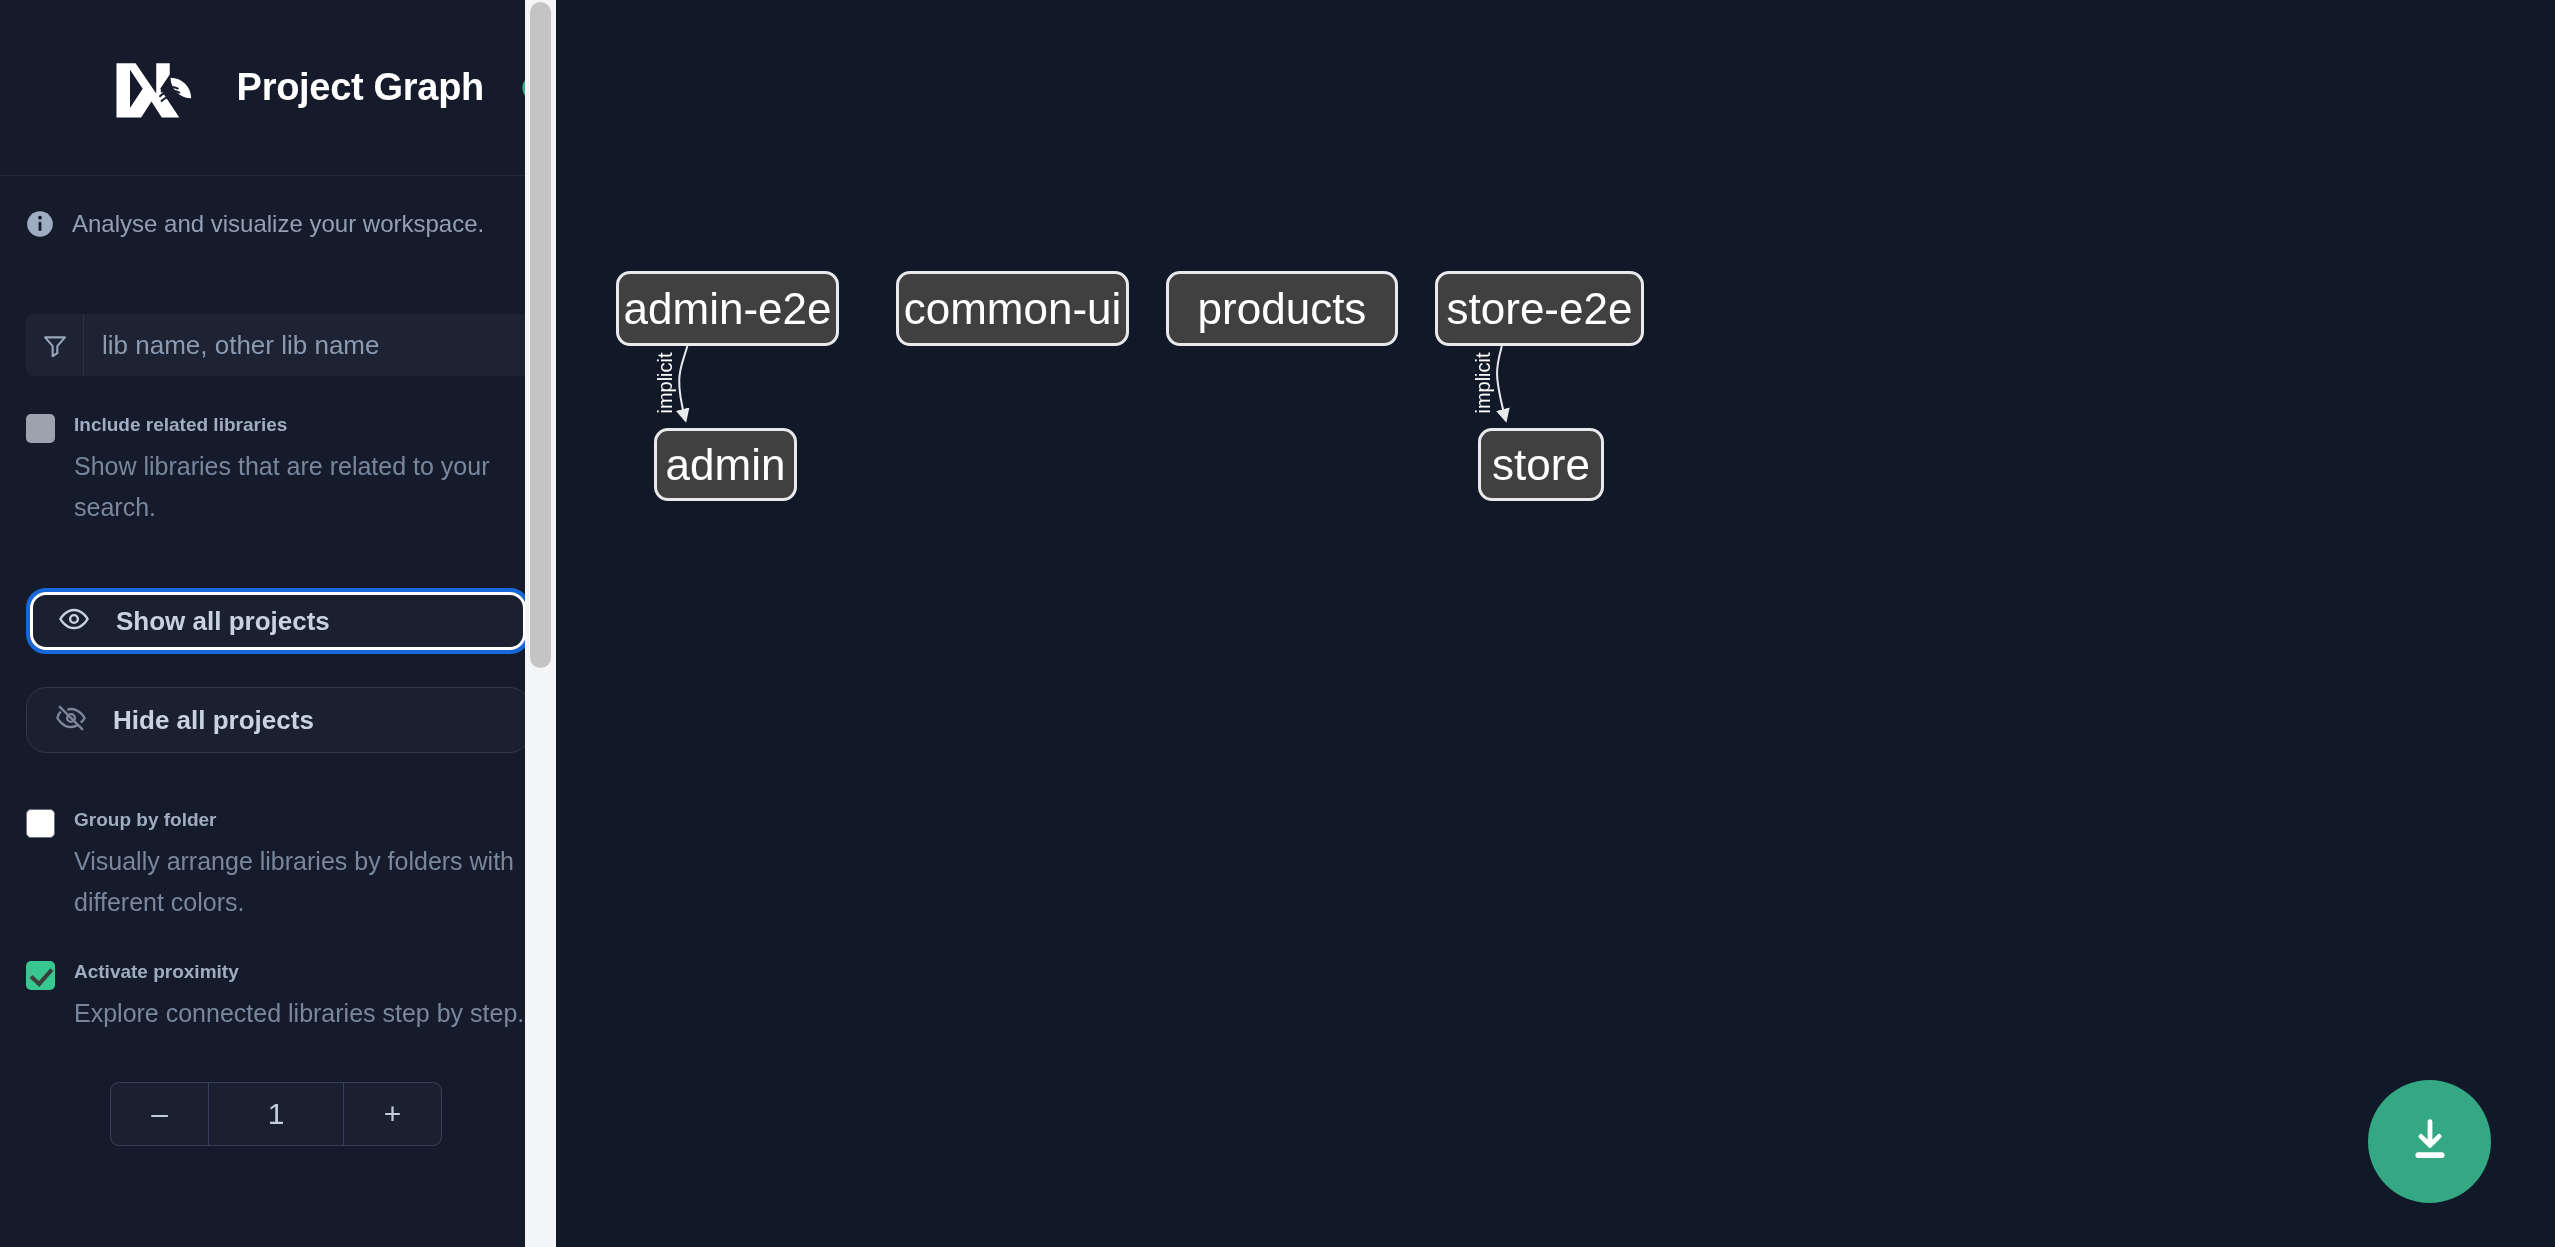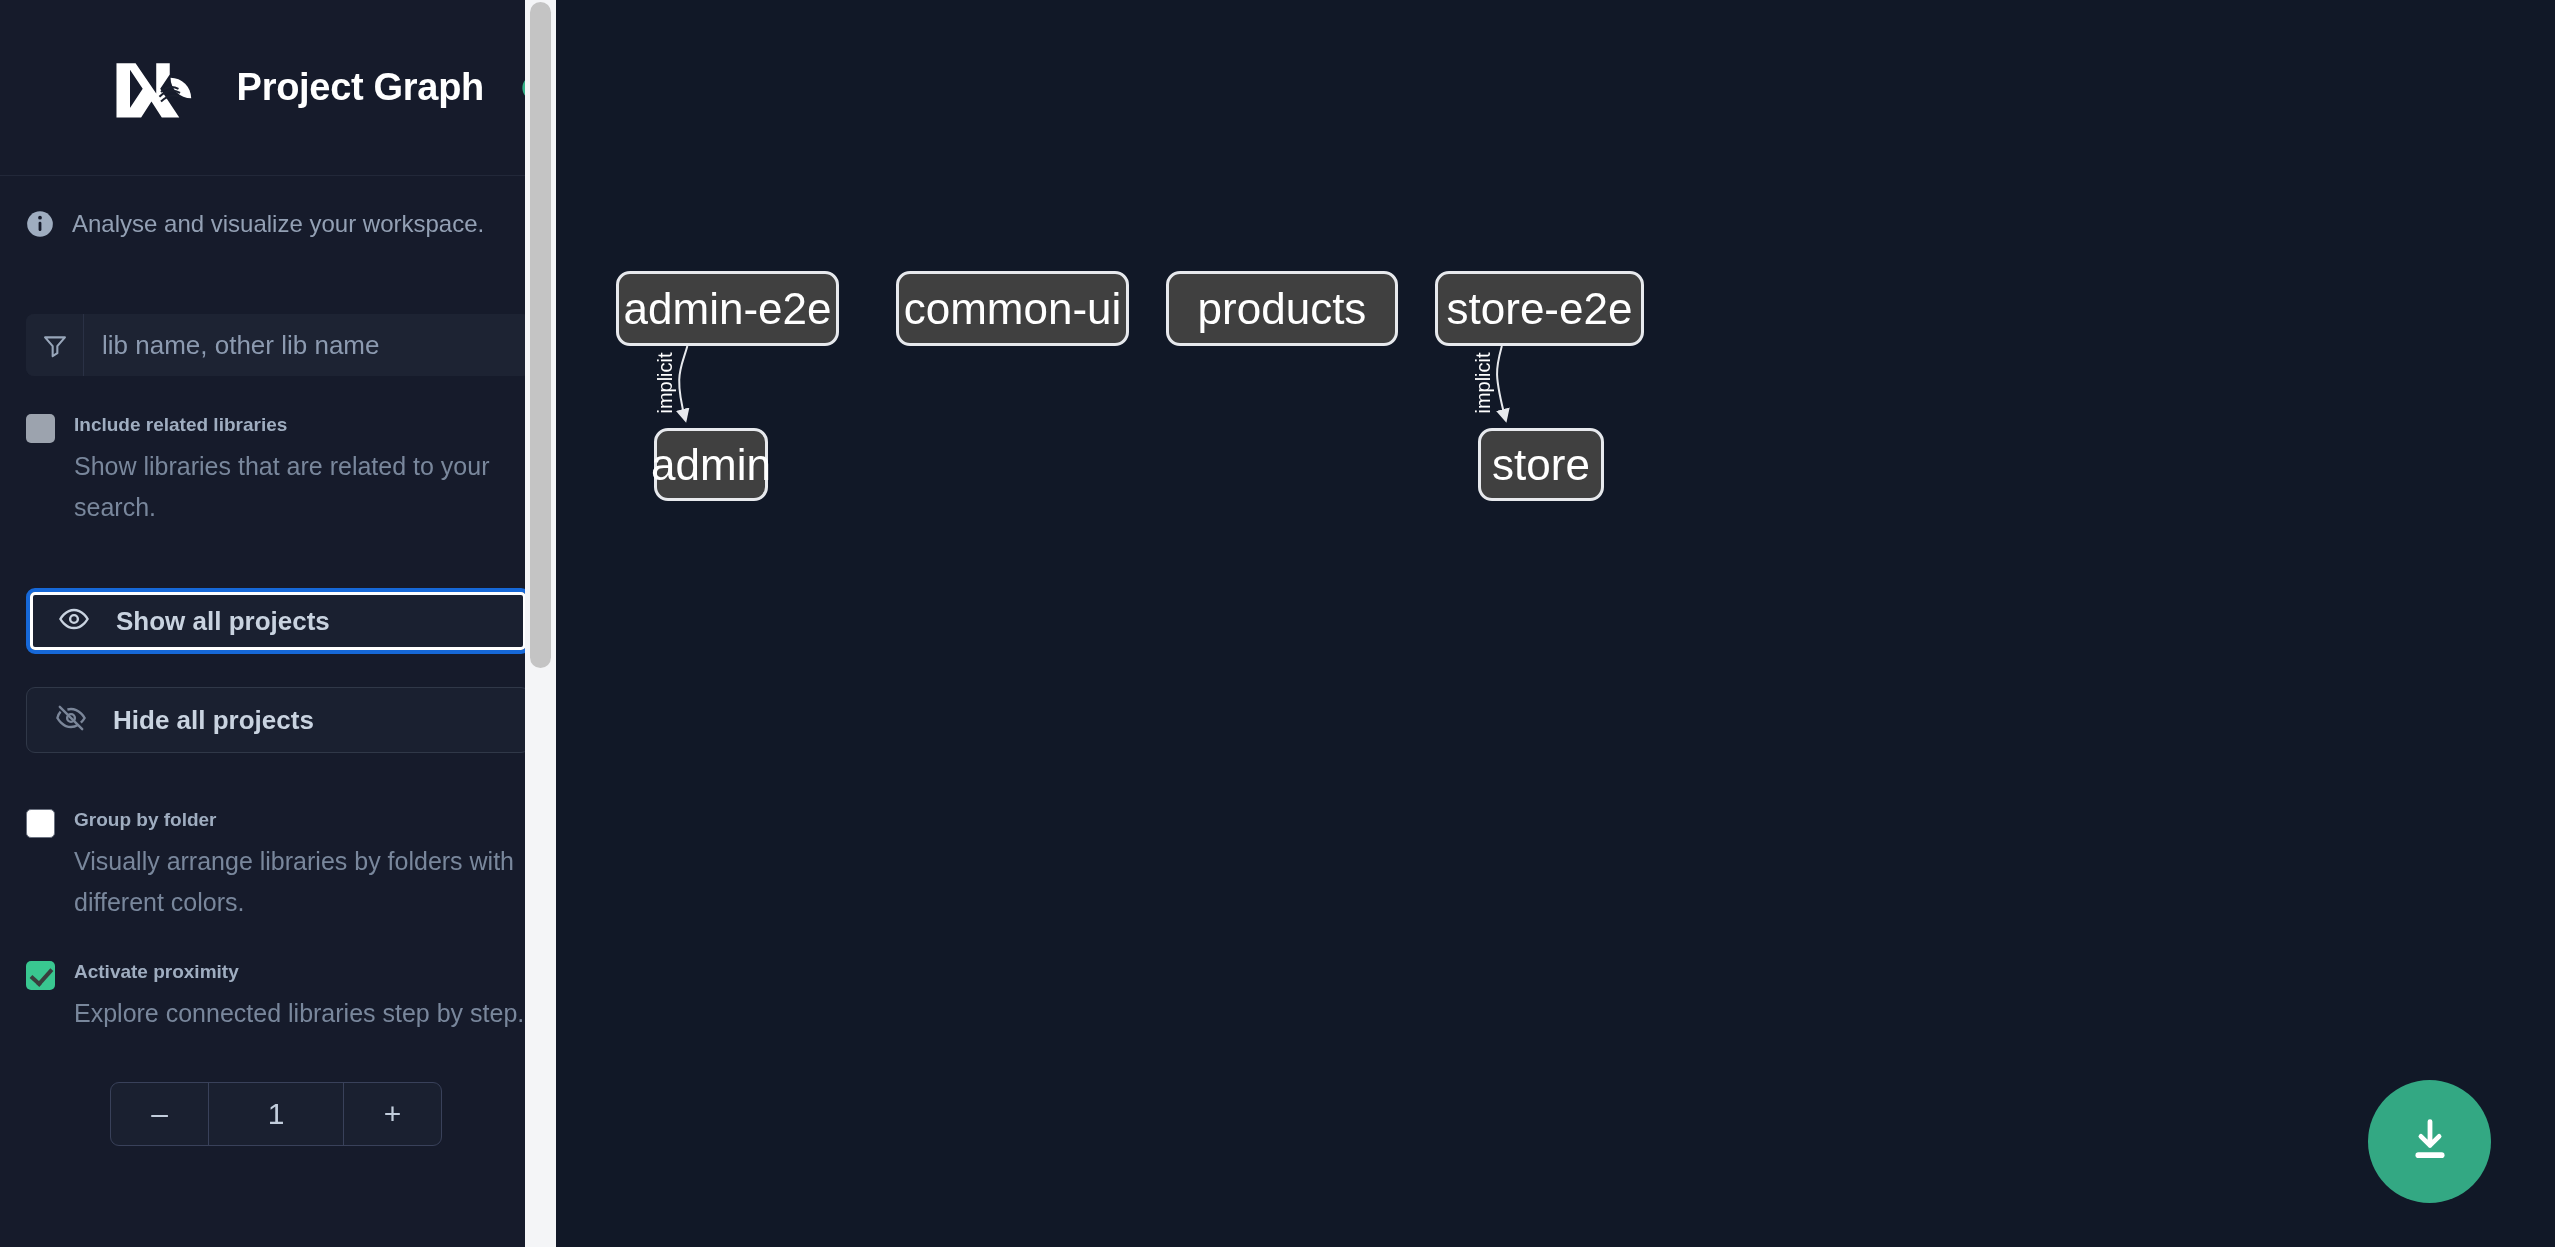--- a/index.html
+++ b/index.html
@@ -143,21 +143,21 @@
   }
 
   
   .btn-big {
     margin: 0 26px;
     height: 66px;
     display: flex;
     align-items: center;
     background: #1a2030;
     border: 1px solid #303848;
-    border-radius: 9px;
+    border-radius: 20px;
     padding-left: 28px;
     cursor: pointer;
   }
   .btn-big .btn-label {
     font-size: 26px;
     font-weight: 700;
     color: #c9d3e0;
     margin-left: 26px;
     white-space: nowrap;
   }
@@ -365,21 +365,21 @@
           <path d="M945.88 346 C 939.88 368, 937.72 374, 949.72 420" fill="none" stroke="#e7e9ed" stroke-width="2" marker-end="url(#arrow)"></path>
           <text x="933.8" y="383" fill="#ffffff" font-size="20" font-family="&quot;Liberation Sans&quot;, sans-serif" text-anchor="middle" transform="rotate(-90 933.8 383)">implicit</text>
         </g>
     </svg>
 
     <div id="node-layer">
         <div class="node" style="left: 60px; top: 271px; width: 223px; height: 75px;">admin-e2e</div>
         <div class="node" style="left: 340px; top: 271px; width: 233px; height: 75px;">common-ui</div>
         <div class="node" style="left: 610px; top: 271px; width: 232px; height: 75px;">products</div>
         <div class="node" style="left: 879px; top: 271px; width: 209px; height: 75px;">store-e2e</div>
-        <div class="node" style="left: 98px; top: 428px; width: 114px; height: 73px;">admin</div>
+        <div class="node" style="left: 98px; top: 428px; width: 143px; height: 73px;">admin</div>
         <div class="node" style="left: 922px; top: 428px; width: 126px; height: 73px;">store</div>
       </div>
 
     <div id="download-fab">
       <span>
         <svg viewBox="0 0 24 24" width="52" height="52">
           <path fill="none" stroke="#ffffff" stroke-width="2.2" stroke-linecap="round" stroke-linejoin="round" d="M12 3.5v11m0 0l-4.2-4.2M12 14.5l4.2-4.2"></path>
           <path fill="none" stroke="#ffffff" stroke-width="2.6" stroke-linecap="round" d="M6.6 19h10.8"></path>
         </svg>
       </span>

